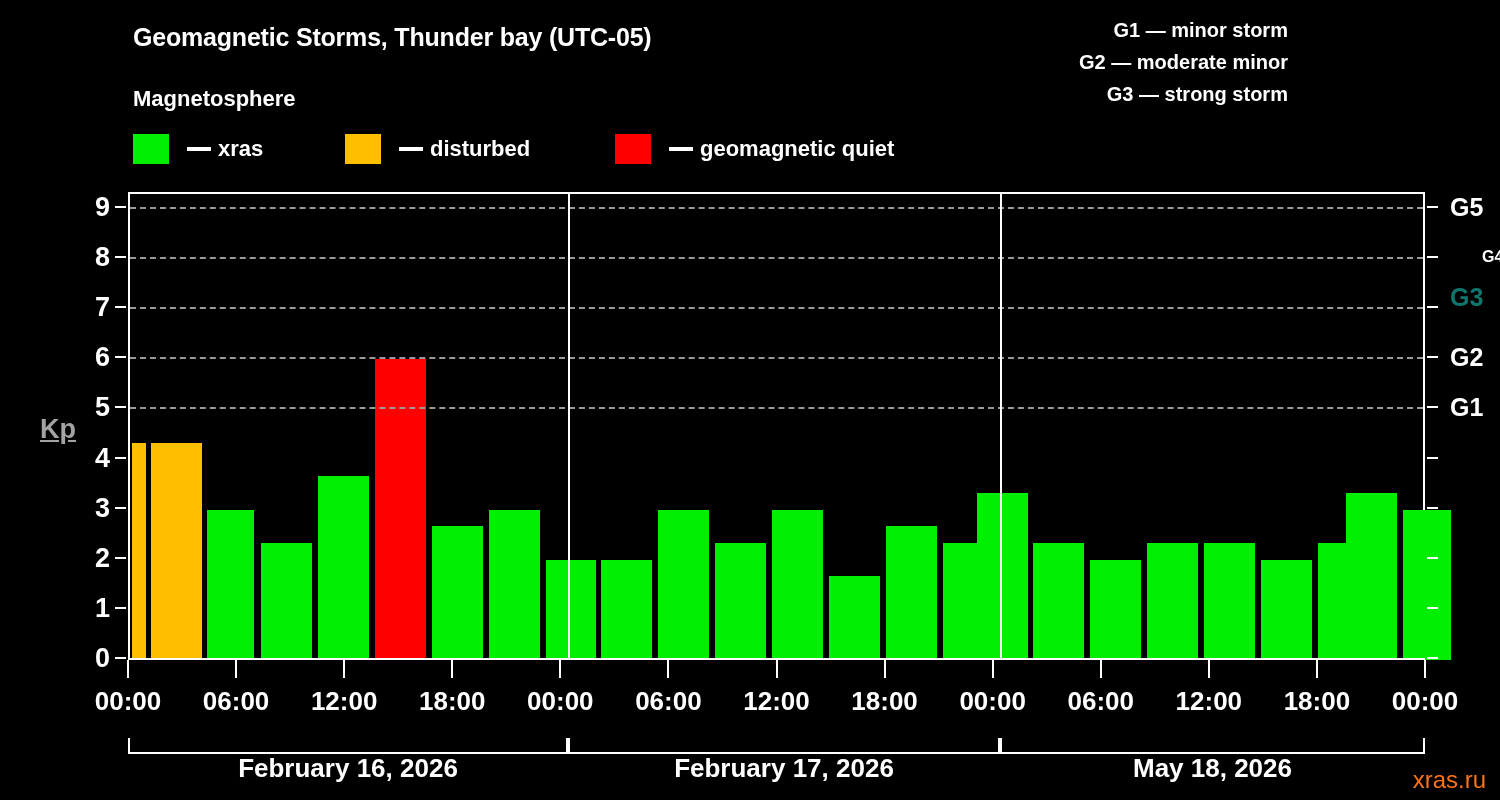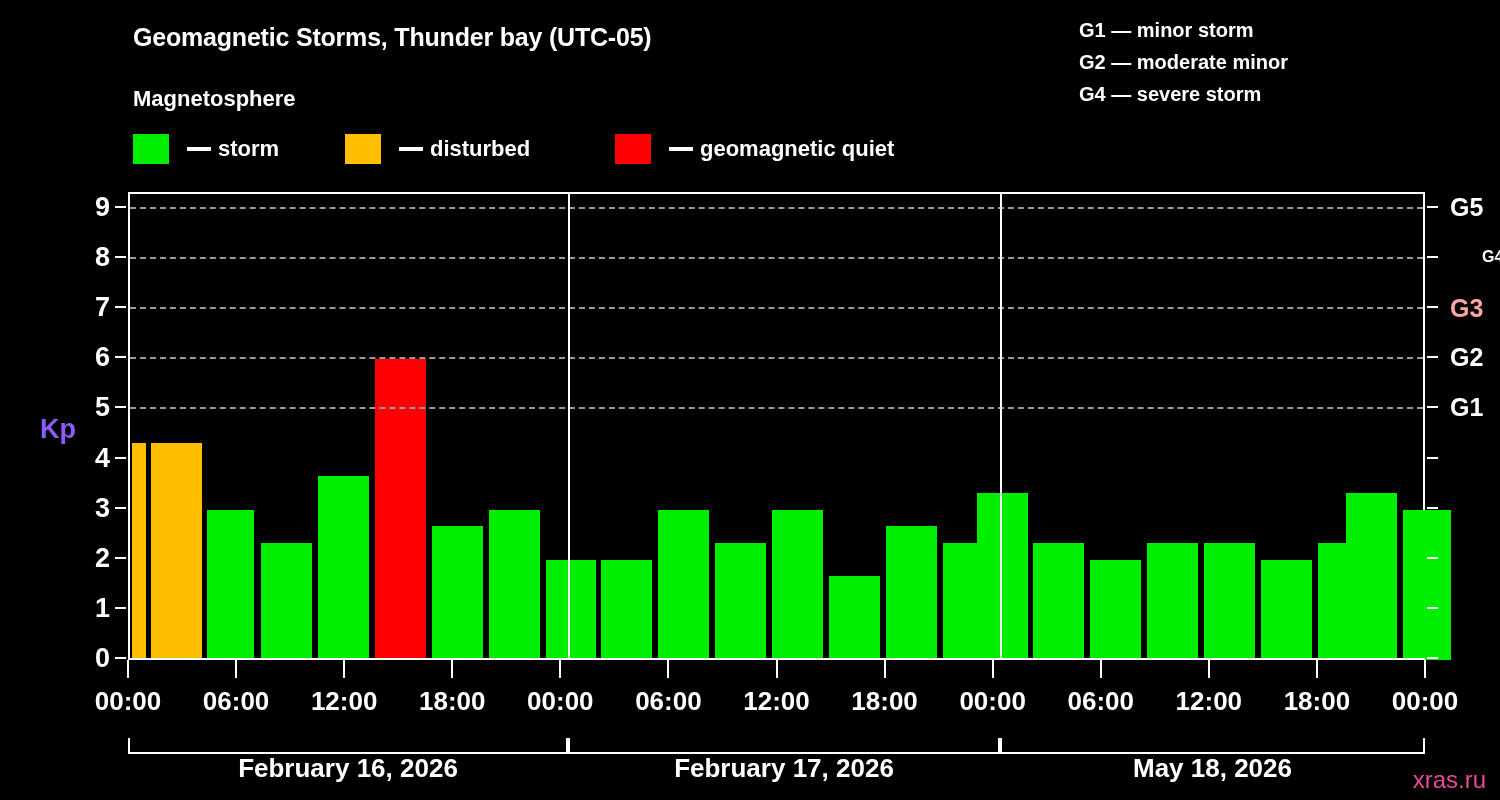--- a/index.html
+++ b/index.html
@@ -29,21 +29,21 @@
   .legend-swatch { width: 36px; height: 30px; display: block; }
   .legend-dash {
     display: inline-block; width: 24px; height: 4px; background: #fff;
     margin: 0 7px 0 18px; vertical-align: middle;
   }
   .legend-text {
     font-size: 22px; font-weight: bold; color: #fff; white-space: nowrap; line-height: 1;
   }
 
   
-  .gdesc { position: absolute; left: 1079px; top: 14px; }
+  .gdesc { position: absolute; left: 1079px; top: 14px; text-align: right; }
   .gdesc-line {
     font-size: 20px; font-weight: bold; color: #ffffff;
     line-height: 32px; white-space: nowrap;
   }
 
   
   .plot {
     position: absolute; left: 128px; top: 192px;
     width: 1297px; height: 468px;
     border: 2px solid #ffffff; border-bottom: none;
@@ -59,69 +59,69 @@
   }
   .daysep {
     position: absolute; top: 0; bottom: 0; width: 2px; background: #ffffff;
   }
 
   
   .bars { position: absolute; left: 0; top: 0; right: 0; bottom: 0; }
   .bar { position: absolute; bottom: 0; }
   .kp-axis-title {
     position: absolute; left: 40px; top: 414px;
-    font-size: 27px; font-weight: bold; color: #8b5cf6;
+    font-size: 27px; font-weight: bold; color: #a3a3a3; text-decoration: underline;
   }
 
   
   .bracket { position: absolute; top: 738px; height: 16px; }
   .bracket .hbar { position: absolute; left: 0; right: 0; top: 14px; height: 2px; background: #fff; }
   .bracket .lcap { position: absolute; left: 0; top: 0; width: 2px; height: 16px; background: #fff; }
   .bracket .rcap { position: absolute; right: 0; top: 0; width: 2px; height: 16px; background: #fff; }
   .date-label {
     position: absolute; top: 753px; font-size: 26px; font-weight: bold;
     color: #ffffff; transform: translateX(-50%); white-space: nowrap;
   }
 
   
   .watermark {
     position: absolute; right: 14px; bottom: 6px;
-    font-size: 24px; color: #ec4899; font-family: "Liberation Sans", sans-serif;
+    font-size: 24px; color: #f97316; font-family: "Liberation Sans", sans-serif;
   }
 </style>
 </head>
 <body>
 
 <div id="root">
 
   <div class="title">Geomagnetic Storms, Thunder bay (UTC-05)</div>
   <div class="subtitle">Magnetosphere</div>
 
   <div class="legend-row" id="legend-row">
       <div class="legend-item" style="left: 0px;">
         <span class="legend-swatch" style="background: rgb(0, 238, 0);"></span>
         <span class="legend-dash"></span>
-        <span class="legend-text">storm</span>
+        <span class="legend-text">xras</span>
       </div>
       <div class="legend-item" style="left: 212px;">
         <span class="legend-swatch" style="background: rgb(255, 191, 0);"></span>
         <span class="legend-dash"></span>
         <span class="legend-text">disturbed</span>
       </div>
       <div class="legend-item" style="left: 482px;">
         <span class="legend-swatch" style="background: rgb(255, 0, 0);"></span>
         <span class="legend-dash"></span>
         <span class="legend-text">geomagnetic quiet</span>
       </div>
     </div>
 
   <div class="gdesc" id="gdesc">
       <div class="gdesc-line">G1 — minor storm</div>
       <div class="gdesc-line">G2 — moderate minor</div>
-      <div class="gdesc-line">G4 — severe storm</div>
+      <div class="gdesc-line">G3 — strong storm</div>
     </div>
 
   <div class="plot" id="plot">
     <div class="bars" id="bars">
         <div class="bar" title="Feb 16 00:00 — Kp 4.33" style="left: 1.5px; width: 14px; height: 216.966px; background: rgb(255, 191, 0);"></div>
         <div class="bar" title="Feb 16 03:00 — Kp 4.33" style="left: 21px; width: 51px; height: 216.966px; background: rgb(255, 191, 0);"></div>
         <div class="bar" title="Feb 16 06:00 — Kp 3" style="left: 77px; width: 47px; height: 150.323px; background: rgb(0, 238, 0);"></div>
         <div class="bar" title="Feb 16 09:00 — Kp 2.33" style="left: 131px; width: 51px; height: 116.751px; background: rgb(0, 238, 0);"></div>
         <div class="bar" title="Feb 16 12:00 — Kp 3.67" style="left: 188px; width: 51px; height: 183.895px; background: rgb(0, 238, 0);"></div>
         <div class="bar" title="Feb 16 15:00 — Kp 6" style="left: 245px; width: 51px; height: 300.645px; background: rgb(255, 0, 0);"></div>
@@ -181,21 +181,21 @@
       <div class="" style="position: absolute; left: 1427px; top: 306.247px; width: 11px; height: 2px; background: rgb(255, 255, 255);"></div>
       <div class="" style="position: absolute; left: 70px; top: 307.247px; width: 40px; text-align: right; transform: translateY(-50%); font-size: 27px; font-weight: bold; color: rgb(255, 255, 255);">7</div>
       <div class="" style="position: absolute; left: 115px; top: 256.14px; width: 11px; height: 2px; background: rgb(255, 255, 255);"></div>
       <div class="" style="position: absolute; left: 1427px; top: 256.14px; width: 11px; height: 2px; background: rgb(255, 255, 255);"></div>
       <div class="" style="position: absolute; left: 70px; top: 257.14px; width: 40px; text-align: right; transform: translateY(-50%); font-size: 27px; font-weight: bold; color: rgb(255, 255, 255);">8</div>
       <div class="" style="position: absolute; left: 115px; top: 206.032px; width: 11px; height: 2px; background: rgb(255, 255, 255);"></div>
       <div class="" style="position: absolute; left: 1427px; top: 206.032px; width: 11px; height: 2px; background: rgb(255, 255, 255);"></div>
       <div class="" style="position: absolute; left: 70px; top: 207.032px; width: 40px; text-align: right; transform: translateY(-50%); font-size: 27px; font-weight: bold; color: rgb(255, 255, 255);">9</div>
       <div class="" style="position: absolute; left: 1450px; top: 407.462px; transform: translateY(-50%); font-size: 25px; font-weight: bold; color: rgb(255, 255, 255); white-space: nowrap;">G1</div>
       <div class="" style="position: absolute; left: 1450px; top: 357.355px; transform: translateY(-50%); font-size: 25px; font-weight: bold; color: rgb(255, 255, 255); white-space: nowrap;">G2</div>
-      <div class="" style="position: absolute; left: 1450px; top: 308px; transform: translateY(-50%); font-size: 25px; font-weight: bold; color: #fca5a5; white-space: nowrap;">G3</div>
+      <div class="" style="position: absolute; left: 1450px; top: 297px; transform: translateY(-50%); font-size: 25px; font-weight: bold; color: #0f766e; white-space: nowrap;">G3</div>
       <div class="" style="position: absolute; left: 1450px; top: 257.14px; transform: translateY(-50%); font-size: 16px; font-weight: bold; color: rgb(255, 255, 255); white-space: nowrap; margin-left: 32px;">G4</div>
       <div class="" style="position: absolute; left: 1450px; top: 207.032px; transform: translateY(-50%); font-size: 25px; font-weight: bold; color: rgb(255, 255, 255); white-space: nowrap;">G5</div>
       <div class="kp-axis-title">Kp</div>
       <div class="" style="position: absolute; left: 127px; top: 660px; width: 2px; height: 18px; background: rgb(255, 255, 255);"></div>
       <div class="" style="position: absolute; left: 128px; top: 686px; transform: translateX(-50%); font-size: 26px; font-weight: bold; color: rgb(255, 255, 255); white-space: nowrap;">00:00</div>
       <div class="" style="position: absolute; left: 235.083px; top: 660px; width: 2px; height: 18px; background: rgb(255, 255, 255);"></div>
       <div class="" style="position: absolute; left: 236.083px; top: 686px; transform: translateX(-50%); font-size: 26px; font-weight: bold; color: rgb(255, 255, 255); white-space: nowrap;">06:00</div>
       <div class="" style="position: absolute; left: 343.167px; top: 660px; width: 2px; height: 18px; background: rgb(255, 255, 255);"></div>
       <div class="" style="position: absolute; left: 344.167px; top: 686px; transform: translateX(-50%); font-size: 26px; font-weight: bold; color: rgb(255, 255, 255); white-space: nowrap;">12:00</div>
       <div class="" style="position: absolute; left: 451.25px; top: 660px; width: 2px; height: 18px; background: rgb(255, 255, 255);"></div>

